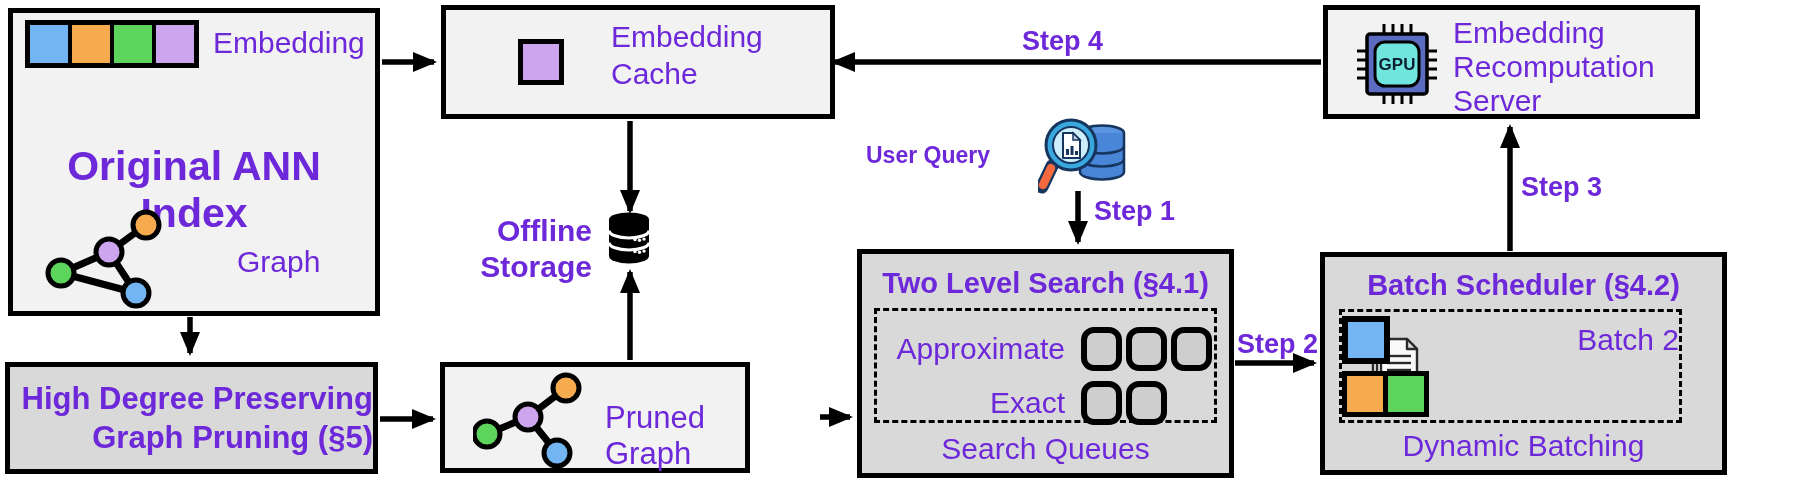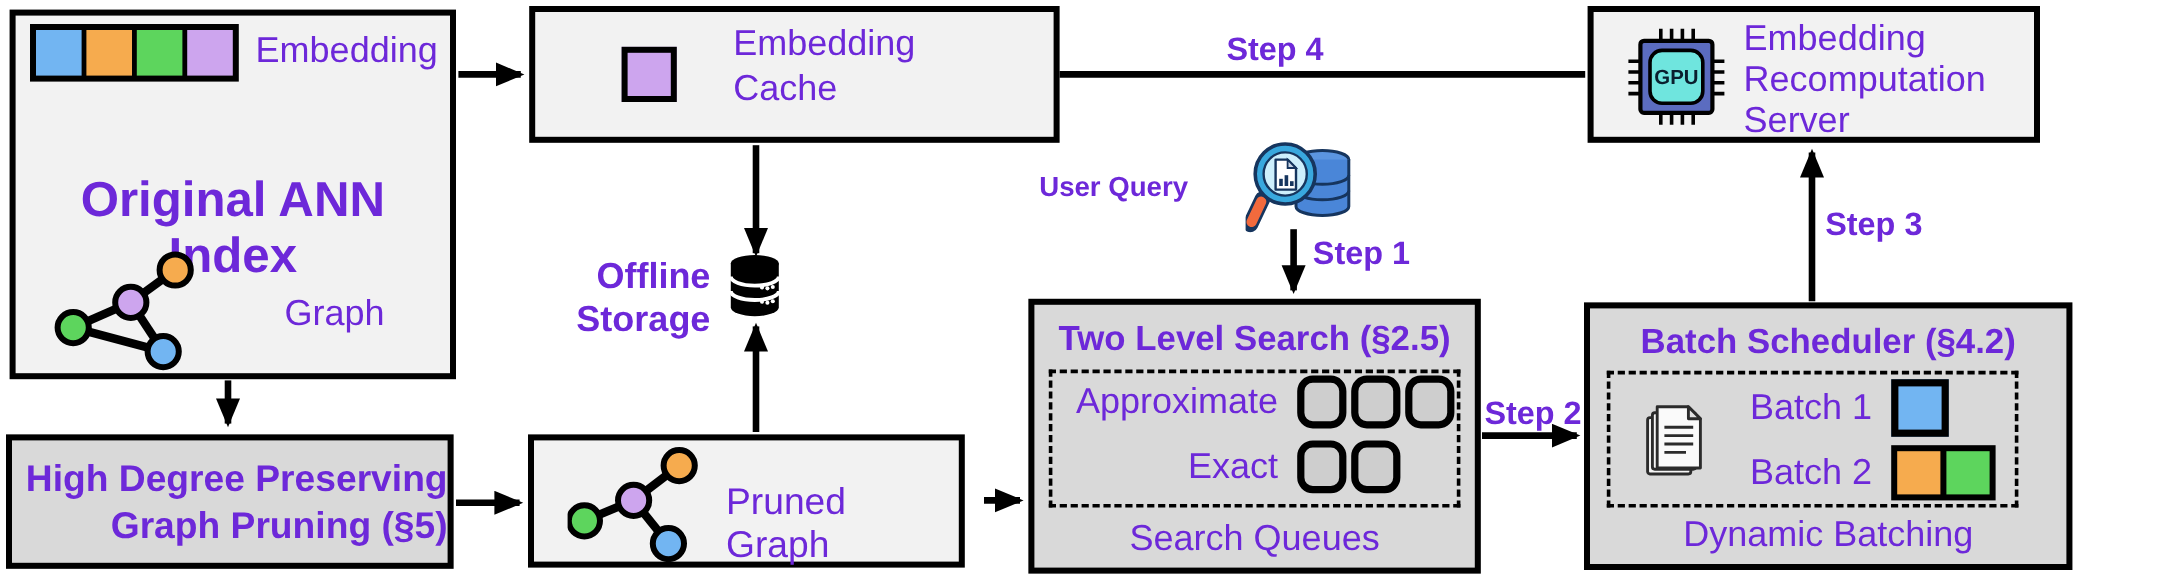--- a/index.html
+++ b/index.html
@@ -16,21 +16,21 @@
   #box-ann{left:8px;top:8px;width:372px;height:308px;}
   .emb-strip{position:absolute;left:12px;top:7px;display:flex;gap:4px;background:#000;padding:5px;}
   .emb-sq{width:38px;height:38px;}
   .c-blue{background:#72b5f2;} .c-orange{background:#f6ab4e;} .c-green{background:#5dd55d;} .c-purple{background:#cda5ee;}
   .emb-label{position:absolute;left:200px;top:13px;font-size:30px;}
   .ann-title{position:absolute;left:0;top:130px;width:100%;text-align:center;font-size:41px;font-weight:bold;}
   .ann-graph{position:absolute;left:30px;top:188px;}
   .graph-label{position:absolute;left:224px;top:232px;font-size:30px;}
 
   
-  #box-cache{left:441px;top:5px;width:442px;height:114px;}
+  #box-cache{left:441px;top:5px;width:394px;height:114px;}
   .cache-sq{position:absolute;left:72px;top:29px;width:36px;height:36px;border:5px solid #000;background:#cda5ee;}
   .cache-title{position:absolute;left:165px;top:8px;width:178px;font-size:30px;line-height:37px;}
 
   
   .storage-label{position:absolute;left:460px;top:213px;width:132px;text-align:right;font-size:30px;font-weight:bold;line-height:36px;}
   .storage-icon{position:absolute;left:606px;top:211px;}
 
   
   .uq-label{position:absolute;left:866px;top:142px;font-size:23px;font-weight:bold;}
   .uq-icon{position:absolute;left:1038px;top:116px;}
@@ -41,21 +41,21 @@
   #step2{left:1237px;top:329px;}
   #step3{left:1521px;top:172px;}
   #step4{left:1022px;top:26px;}
 
   
   #box-tls{left:857px;top:249px;width:377px;height:229px;}
   .sec-title{position:absolute;left:0;width:100%;text-align:center;font-size:29px;font-weight:bold;}
   #box-tls .sec-title{top:13px;}
   .dashed{position:absolute;border:3px dashed #000;box-sizing:border-box;}
   #tls-dashed{left:12px;top:54px;width:343px;height:115px;}
-  .tls-grid{position:absolute;left:6px;top:2px;display:grid;grid-template-columns:182px auto;column-gap:16px;row-gap:10px;align-items:center;}
+  .tls-grid{position:absolute;left:6px;top:16px;display:grid;grid-template-columns:182px auto;column-gap:16px;row-gap:10px;align-items:center;}
   .q-label{font-size:30px;text-align:right;}
   .q-row{display:flex;gap:4px;}
   .q-sq{width:41px;height:44px;border:6px solid #000;border-radius:13px;background:#cecece;box-sizing:border-box;}
   .sec-footer{position:absolute;left:0;bottom:7px;width:100%;text-align:center;font-size:30px;}
 
   
   #box-bs{left:1320px;top:252px;width:407px;height:223px;}
   #box-bs .sec-title{top:12px;}
   #bs-dashed{left:14px;top:52px;width:343px;height:114px;}
   .docs-icon{position:absolute;left:28px;top:24px;}
@@ -68,21 +68,21 @@
   
   #box-server{left:1323px;top:5px;width:377px;height:114px;}
   .gpu-icon{position:absolute;left:26px;top:11px;}
   .server-title{position:absolute;left:125px;top:6px;width:228px;font-size:30px;line-height:34px;}
 
   
   #box-pruning{left:5px;top:362px;width:373px;height:112px;display:flex;flex-direction:column;justify-content:center;align-items:flex-end;}
   .hd-line{font-size:31px;font-weight:bold;line-height:39px;text-align:center;}
 
   
-  #box-pruned{left:440px;top:362px;width:364px;height:111px;}
+  #box-pruned{left:440px;top:362px;width:310px;height:111px;}
   .pruned-graph{position:absolute;left:28px;top:5px;}
   .pruned-label{position:absolute;left:160px;top:33px;font-size:31px;}
 </style>
 </head>
 <body>
 
 <div class="canvas">
 
   <svg class="arrows" width="1817" height="481" viewBox="0 0 1817 481">
     <defs>
@@ -171,21 +171,21 @@
     <rect x="32.5" y="30" width="3" height="9" fill="#16355e"></rect>
     <rect x="37" y="35" width="3" height="4" fill="#16355e"></rect>
   </svg>
 
   <div class="step" id="step1">Step 1</div>
   <div class="step" id="step2">Step 2</div>
   <div class="step" id="step3">Step 3</div>
   <div class="step" id="step4">Step 4</div>
 
   <div class="box gray" id="box-tls">
-    <div class="sec-title">Two Level Search (§2.5)</div>
+    <div class="sec-title">Two Level Search (§4.1)</div>
     <div class="dashed" id="tls-dashed">
       <div class="tls-grid">
         <div class="q-label">Approximate</div>
         <div class="q-row">
           <div class="q-sq"></div>
           <div class="q-sq"></div>
           <div class="q-sq"></div>
         </div>
         <div class="q-label">Exact</div>
         <div class="q-row">
@@ -206,21 +206,20 @@
           <rect x="7" y="8" width="36" height="47" rx="2"></rect>
           <path d="M11 3 h26 l10 10 v41 h-36 z" fill="#fafafa"></path>
           <path d="M37 3 l10 10 h-10 z" fill="#e0e0e0"></path>
           <line x1="17" y1="20" x2="41" y2="20"></line>
           <line x1="17" y1="27" x2="41" y2="27"></line>
           <line x1="17" y1="34" x2="41" y2="34"></line>
           <line x1="17" y1="41" x2="35" y2="41"></line>
         </g>
       </svg>
       <div class="bs-grid">
-        <div class="b-label">Batch 1</div>
         <div class="b-sq c-blue b-single"></div>
         <div class="b-label">Batch 2</div>
         <div class="b-pair">
           <div class="b-sq c-orange"></div>
           <div class="b-sq c-green"></div>
         </div>
       </div>
     </div>
     <div class="sec-footer">Dynamic Batching</div>
   </div>

